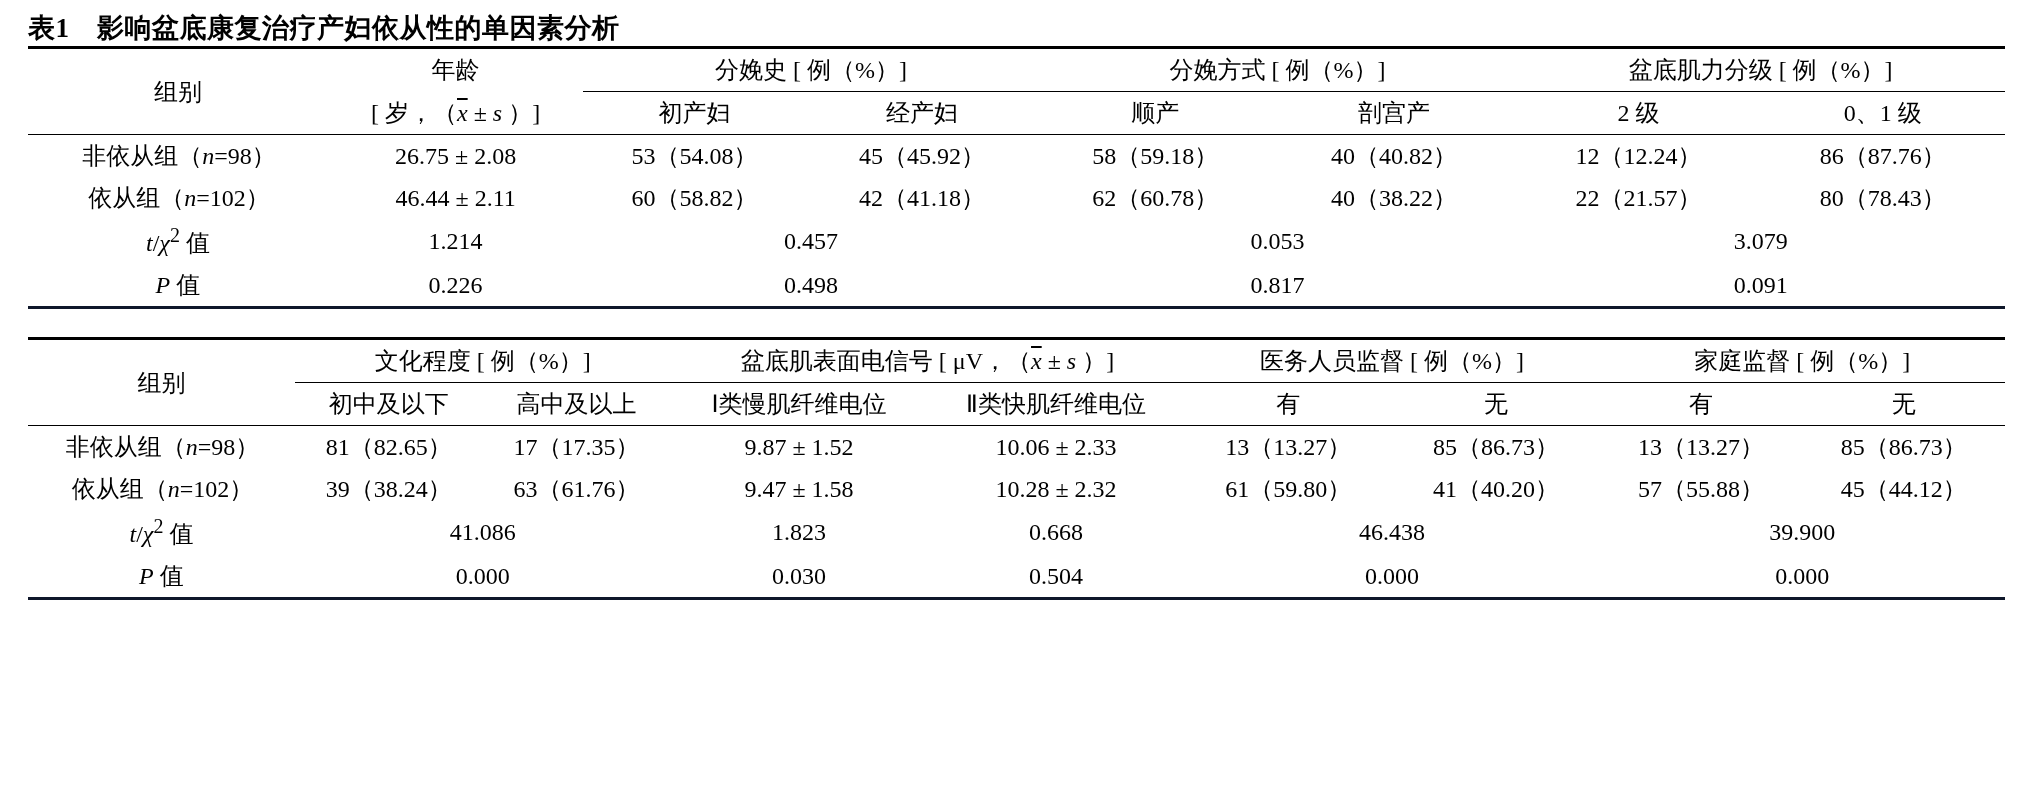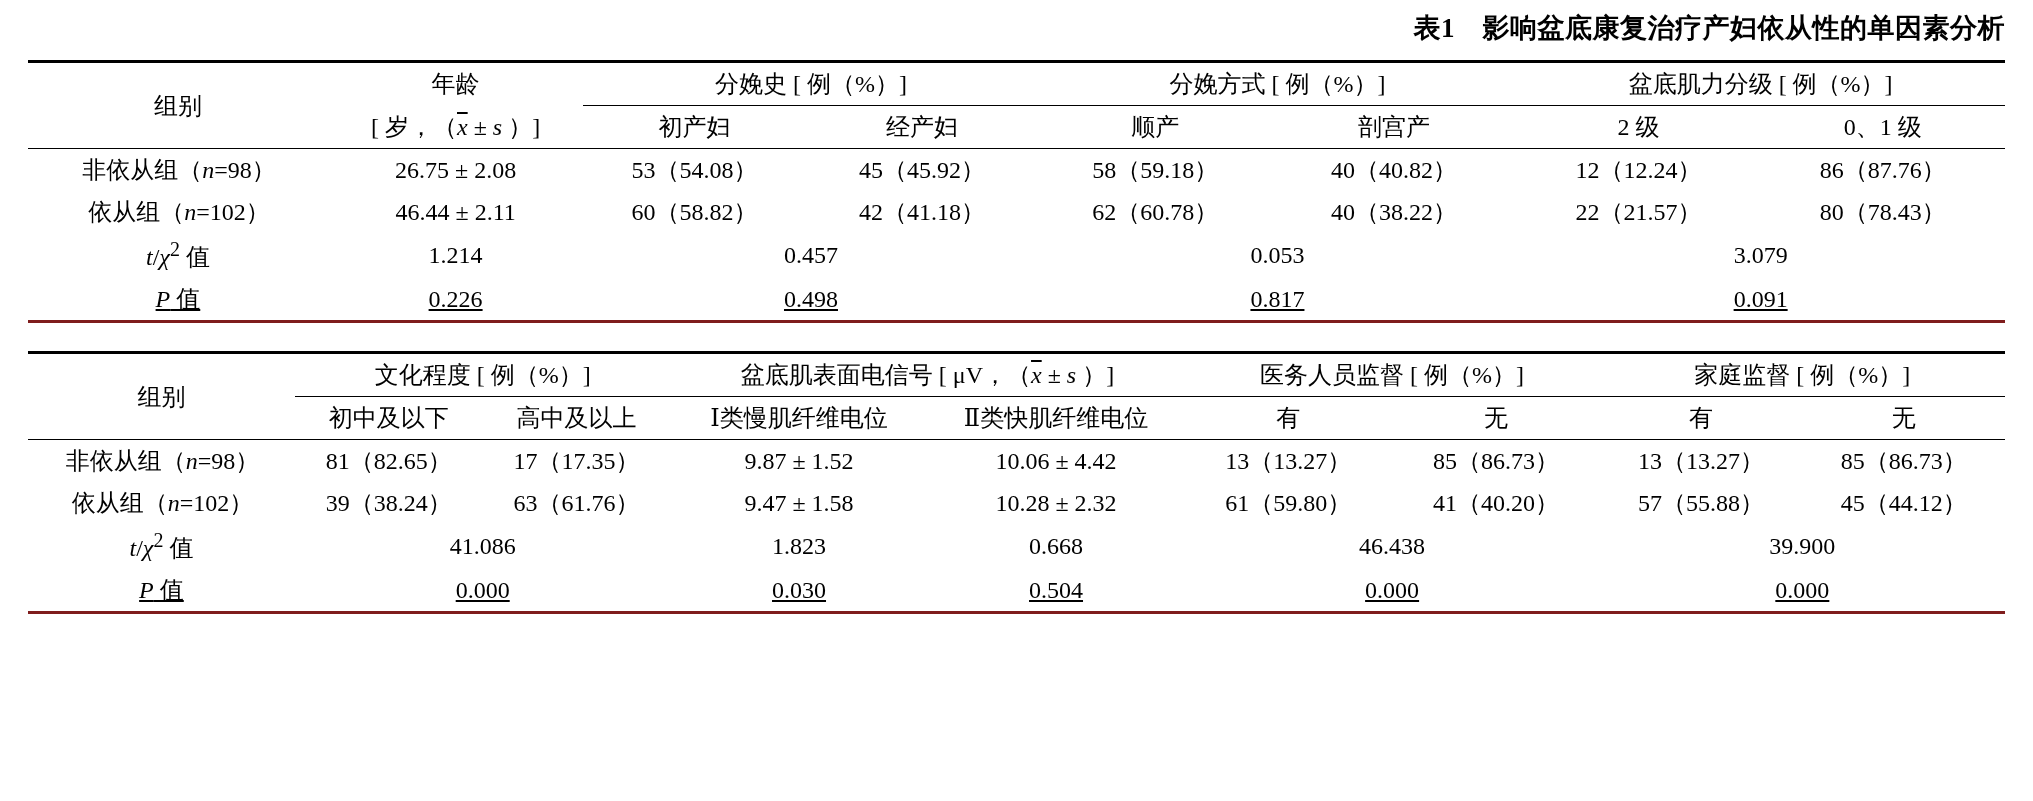--- a/index.html
+++ b/index.html
@@ -15,25 +15,25 @@
     overflow: hidden;
   }
   .page {
     width: 2033px;
     height: 801px;
     position: relative;
     box-sizing: border-box;
     padding: 0 28px;
   }
   .caption {
-    text-align: right;
+    text-align: left;
     font-size: 27px;
     font-weight: bold;
     letter-spacing: 0.5px;
-    padding: 10px 0 14px 0;
+    padding: 10px 0 0 0;
   }
   table.tbl {
     width: 100%;
     border-collapse: collapse;
     table-layout: fixed;
   }
   table.tbl td, table.tbl th {
     font-weight: normal;
     font-size: 24px;
     text-align: center;
@@ -42,33 +42,33 @@
     white-space: nowrap;
   }
   
   .rule-top td {
     border-top: 3px solid #000;
   }
   .rule-thin td {
     border-top: 1.6px solid #000;
   }
   .rule-bot td {
-    border-bottom: 3px solid #7f1d1d;
-    text-decoration: underline;
+    border-bottom: 3px solid #0f172a;
   }
   .grp {
     border-bottom: 1.6px solid #000;
   }
   .hdr-row td {
     padding-top: 7px;
     padding-bottom: 7px;
   }
   .sub-row td {
     padding-top: 5px;
     padding-bottom: 7px;
+    font-family: Liberation Serif, serif;
   }
   .data-row td {
     padding-top: 9px;
     padding-bottom: 9px;
   }
   .stat-row td {
     padding-top: 9px;
     padding-bottom: 9px;
   }
   .lbl-left {
@@ -189,21 +189,21 @@
         <td>无</td>
         <td>有</td>
         <td>无</td>
       </tr>
 
       <tr class="rule-thin data-row">
         <td class="lbl-left"><span>非依从组（</span><span class="italic">n</span><span>=98）</span></td>
         <td>81（82.65）</td>
         <td>17（17.35）</td>
         <td>9.87 ± 1.52</td>
-        <td>10.06 ± 4.42</td>
+        <td>10.06 ± 2.33</td>
         <td>13（13.27）</td>
         <td>85（86.73）</td>
         <td>13（13.27）</td>
         <td>85（86.73）</td>
       </tr>
 
       <tr class="data-row">
         <td class="lbl-left"><span>依从组（</span><span class="italic">n</span><span>=102）</span></td>
         <td>39（38.24）</td>
         <td>63（61.76）</td>

